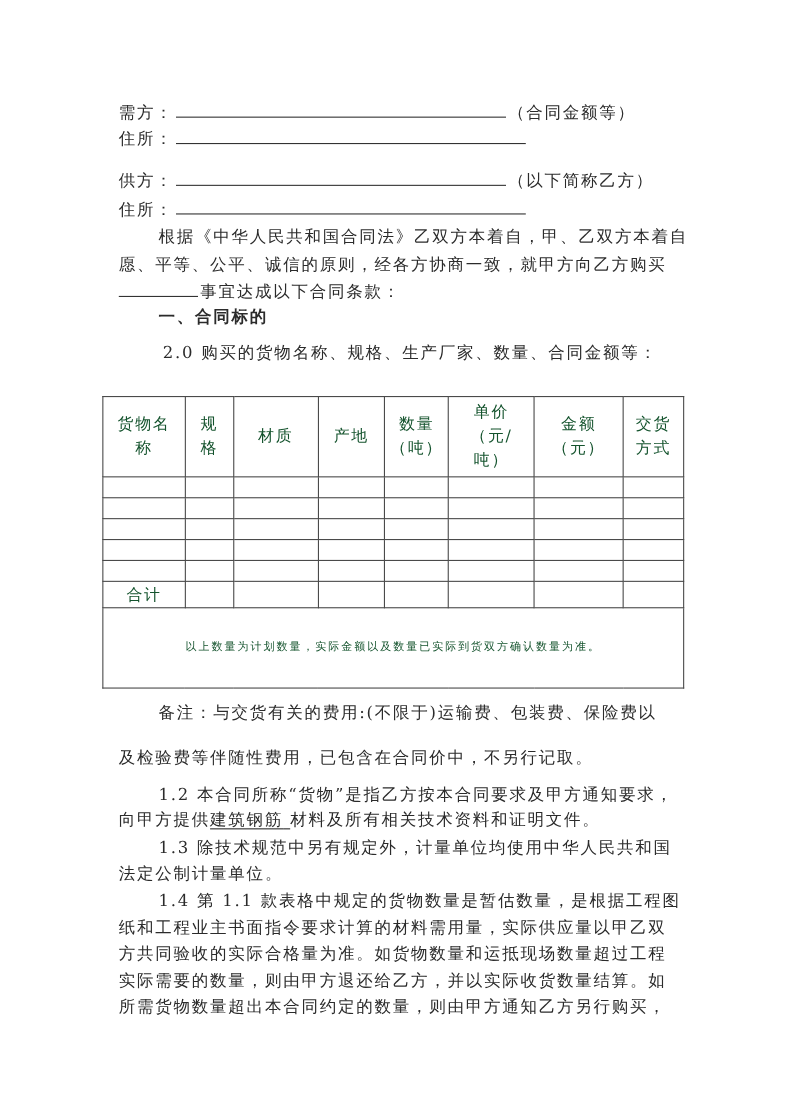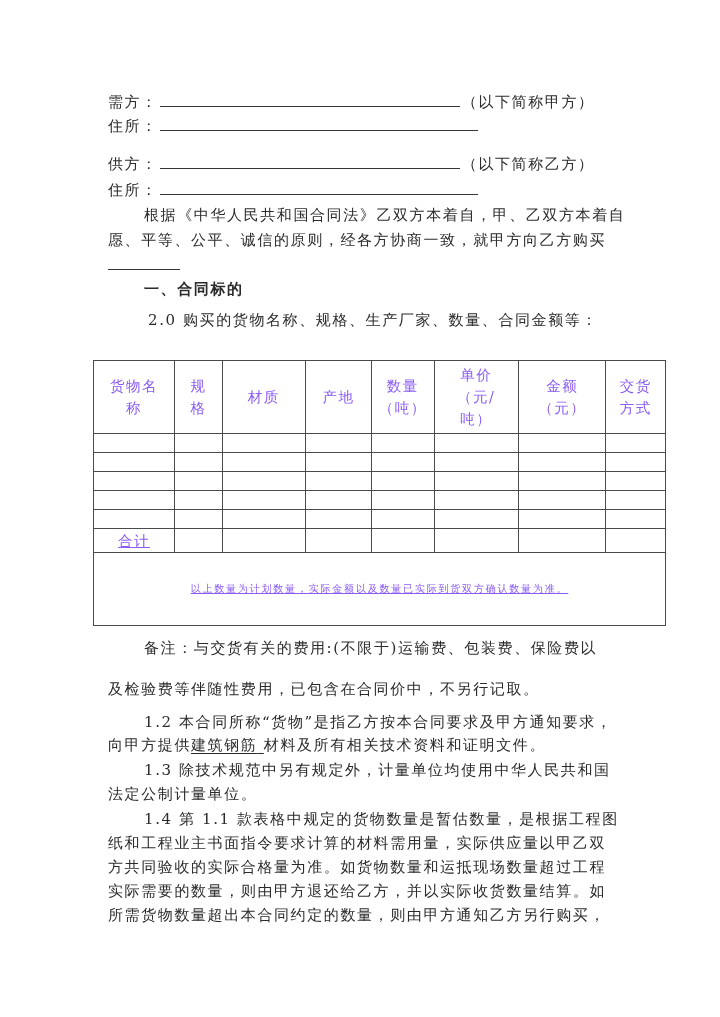--- a/index.html
+++ b/index.html
@@ -15,56 +15,56 @@
   }
   .blank {
     display: inline-block; border-bottom: 1px solid #333; height: 14px;
     vertical-align: baseline; margin: 0 2px;
   }
   .indent { padding-left: 36px; }
   .heading { font-weight: bold; font-family: Liberation Serif, serif; font-size: 15px; }
   .ul-text { text-decoration: underline; text-underline-offset: 3px; }
 
   table.goods {
-    position: absolute; left: 93px; top: 360px; width: 573px;
-    border-collapse: collapse; font-size: 14.5px; color: #8b5cf6; text-decoration: underline;
+    position: absolute; left: 93px; top: 360px; width: 529px;
+    border-collapse: collapse; font-size: 14.5px; color: #14532d;
   }
   table.goods td, table.goods th {
     border: 1px solid #4a4a4a; text-align: center; vertical-align: middle;
     font-weight: normal; padding: 0; line-height: 22px; letter-spacing: 1.5px;
   }
   table.goods thead th { height: 72px; }
   table.goods tbody tr.data td { height: 18px; }
   table.goods tbody tr.total td { height: 23px; }
   table.goods tbody tr.note td { height: 72px; padding: 0 6px; line-height: 24px; font-size: 10px; letter-spacing: 1.8px; }
   .hdr { display: inline-block; white-space: pre-line; }
 </style>
 </head>
 <body>
 
 <div class="page">
 
   <div class="line" style="top:92px">
-    <span>需方：</span><span class="blank" style="width:300px"></span><span>（以下简称甲方）</span>
+    <span>需方：</span><span class="blank" style="width:300px"></span><span>（合同金额等）</span>
   </div>
   <div class="line" style="top:116px">
     <span>住所：</span><span class="blank" style="width:318px"></span>
   </div>
 
   <div class="line" style="top:154px">
     <span>供方：</span><span class="blank" style="width:300px"></span><span>（以下简称乙方）</span>
   </div>
   <div class="line" style="top:180px">
     <span>住所：</span><span class="blank" style="width:318px"></span>
   </div>
 
   <div class="line indent" style="top:205px">根据《中华人民共和国合同法》乙双方本着自，甲、乙双方本着自</div>
   <div class="line" style="top:230px">愿、平等、公平、诚信的原则，经各方协商一致，就甲方向乙方购买</div>
   <div class="line" style="top:255px">
-    <span class="blank" style="width:72px;margin-left:0"></span>
+    <span class="blank" style="width:72px;margin-left:0"></span><span>事宜达成以下合同条款：</span>
   </div>
 
   <div class="line heading" style="top:279px;left:144px">一、合同标的</div>
   <div class="line" style="top:310px;left:148px">2.0 购买的货物名称、规格、生产厂家、数量、合同金额等：</div>
 
   <table class="goods">
     <colgroup>
       <col style="width:75px">
         <col style="width:44px">
         <col style="width:77px">

